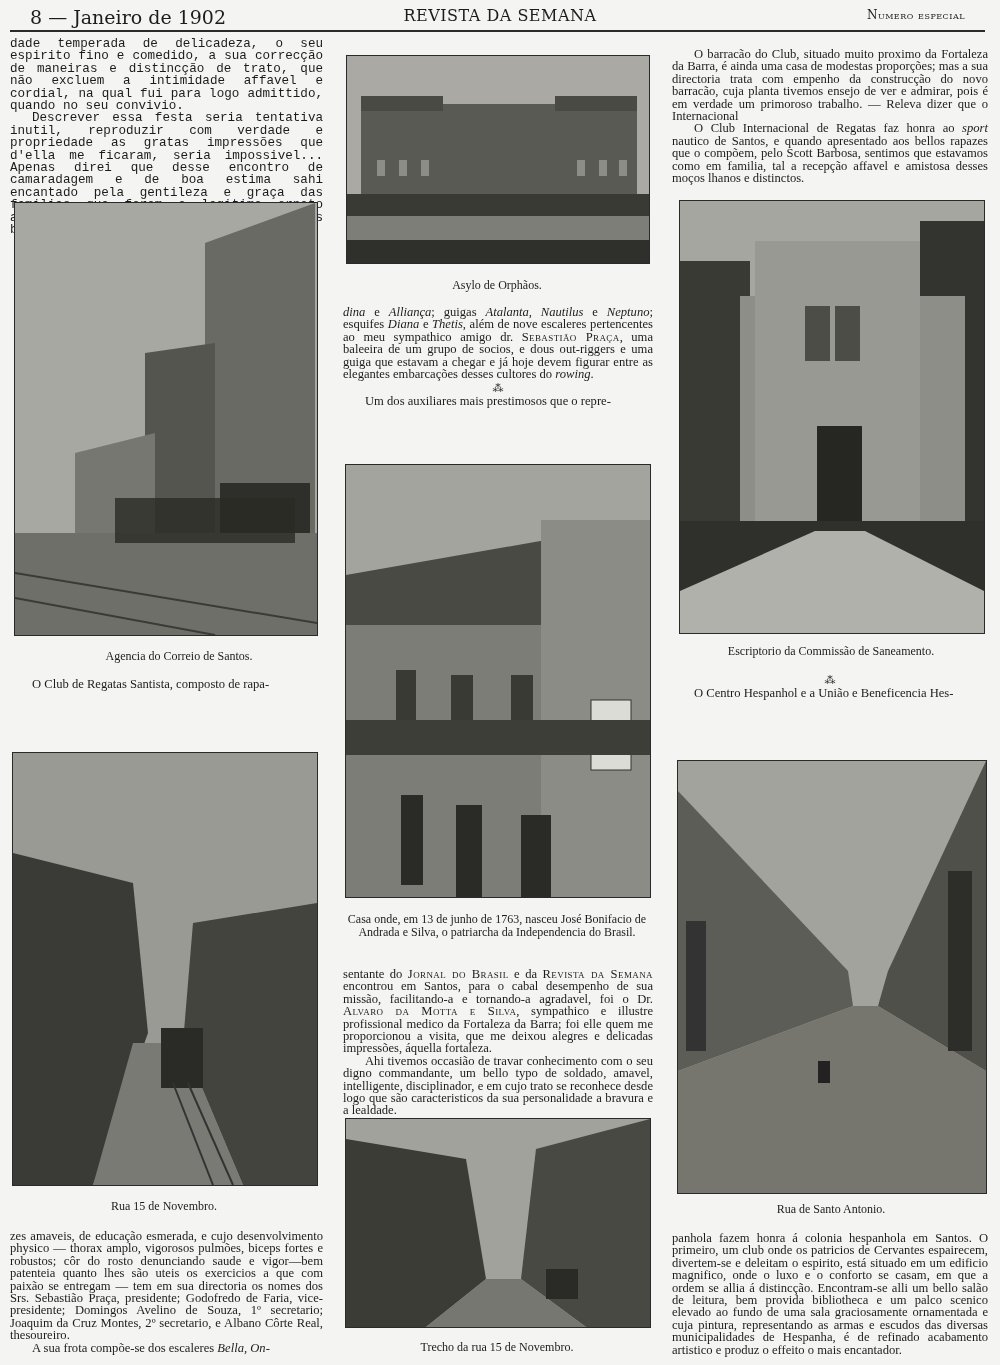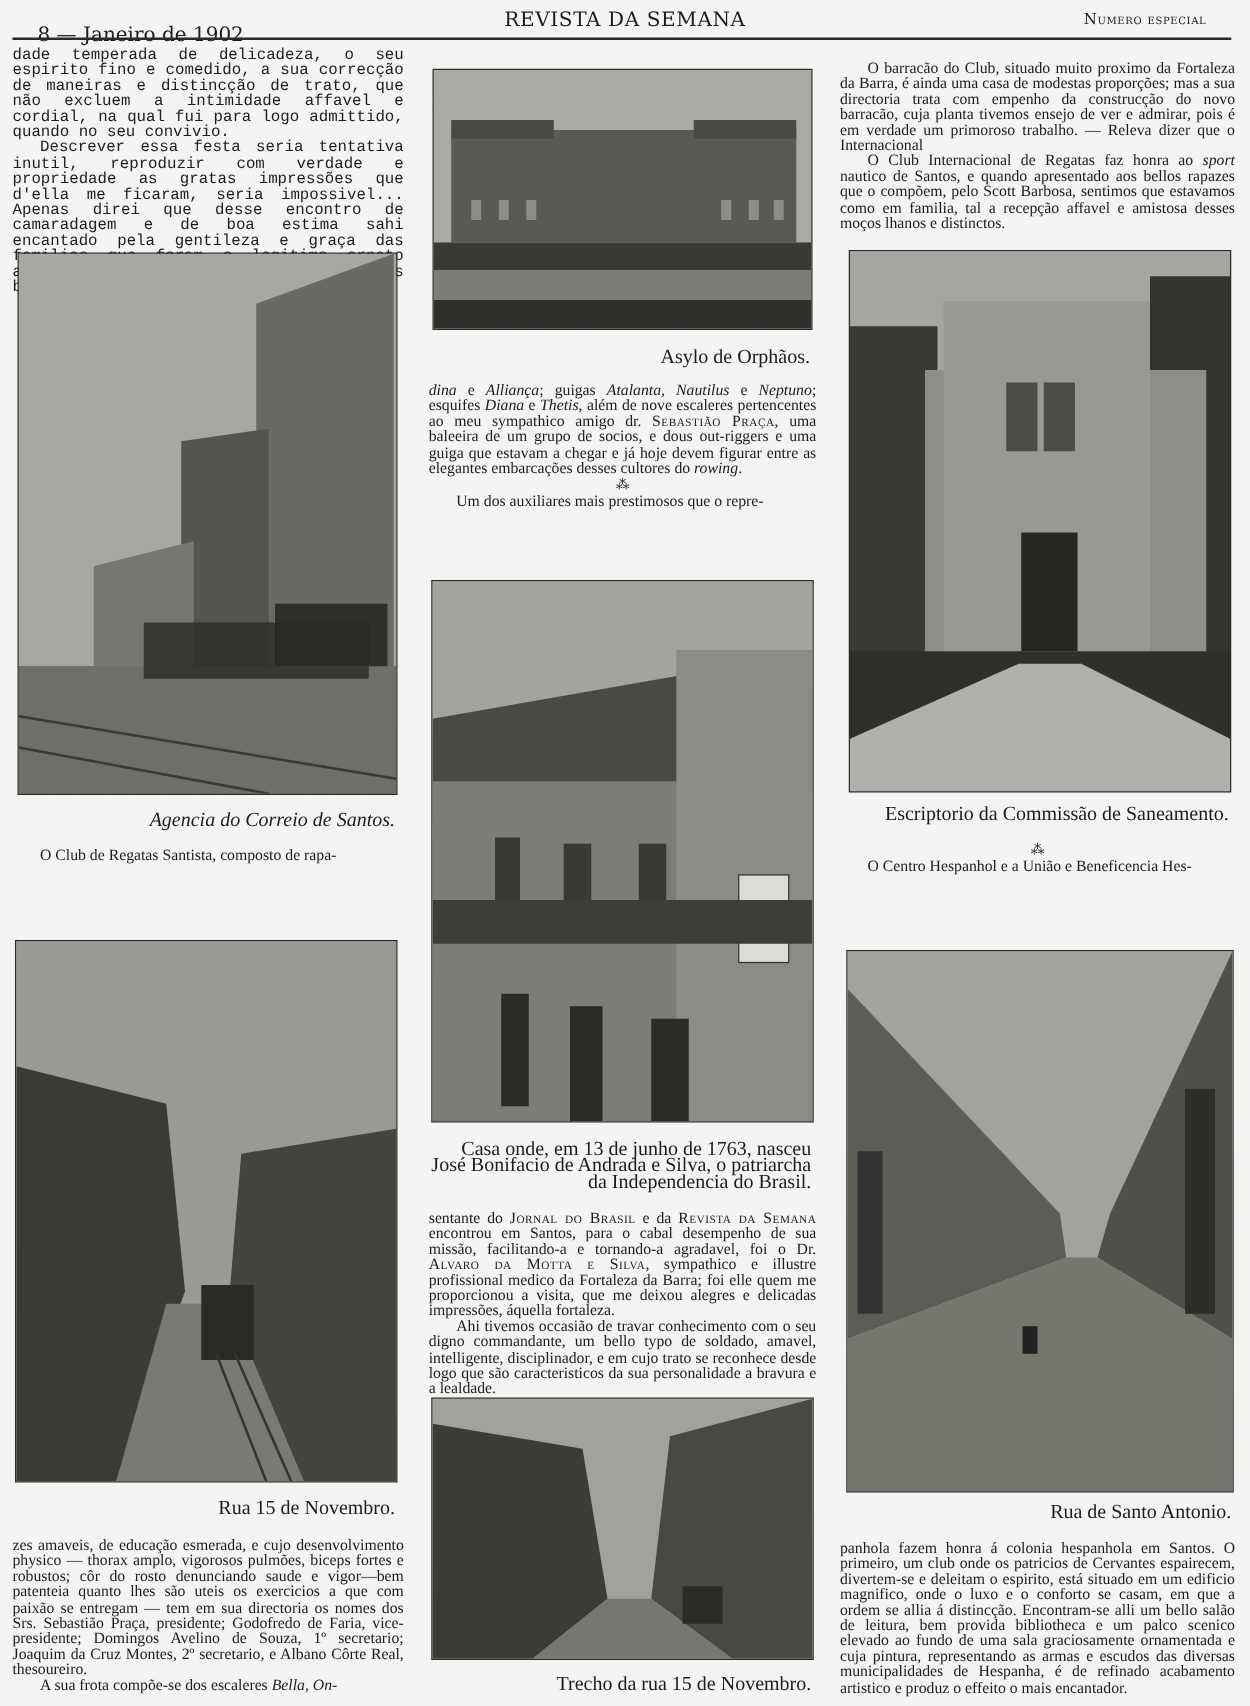--- a/index.html
+++ b/index.html
@@ -1,29 +1,29 @@
 <!DOCTYPE html>
 <html><head>
 <meta charset="utf-8">
 <style>
   html,body{margin:0;padding:0;}
   body{width:1000px;height:1365px;background:#f4f4f2;position:relative;overflow:hidden;
        font-family:"DejaVu Serif","Liberation Serif",serif;color:#1c1c1c;}
   .hdr{position:absolute;top:4px;left:0;width:1000px;height:26px;}
-  .hdr .left{position:absolute;left:30px;top:2px;font-size:16px;margin-top:12px;}
+  .hdr .left{position:absolute;left:30px;top:2px;font-size:19px;}
   .hdr .center{position:absolute;left:0;width:1000px;text-align:center;top:2px;font-size:16px;letter-spacing:0.5px;}
   .hdr .right{position:absolute;right:35px;top:4px;font-size:12px;font-variant:small-caps;letter-spacing:0.5px;}
   .rule{position:absolute;top:30px;left:10px;width:975px;height:2px;background:#2a2a2a;}
   .col{position:absolute;}
   .txt{font-family:"Liberation Serif","DejaVu Serif",serif;font-size:12.6px;line-height:12.4px;
        text-align:justify;margin:0;hyphens:manual;}
   .txt p{margin:0;}
   .txt .ind{text-indent:22px;}
   .sc{font-variant:small-caps;letter-spacing:0.4px;}
-  .cap{font-family:"Liberation Serif","DejaVu Serif",serif;font-size:16px;text-align:right;line-height:13px;position:absolute;}
+  .cap{font-family:"Liberation Serif","DejaVu Serif",serif;font-size:12px;text-align:center;line-height:13px;position:absolute;}
   .asterism{text-align:center;font-size:11px;line-height:9px;margin:4px 0 2px;}
   .photo{position:absolute;border:1px solid #2a2a2a;overflow:hidden;
      background:
       radial-gradient(circle at 20% 30%, rgba(0,0,0,0.06) 0 1px, transparent 1px) 0 0/5px 5px,
       linear-gradient(#9d9d98,#5f5f5a);}
   .photo svg{position:absolute;left:0;top:0;width:100%;height:100%;}
 </style>
 </head>
 <body>
 
@@ -45,21 +45,21 @@
     <polygon points="190,40 300,0 300,340 190,360" fill="#6a6a64"></polygon>
     <polygon points="130,150 200,140 200,360 130,345" fill="#55554f"></polygon>
     <polygon points="60,250 140,230 140,345 60,330" fill="#777771"></polygon>
     <rect x="205" y="280" width="90" height="70" fill="#2e2e2a"></rect>
     <rect x="0" y="330" width="302" height="102" fill="#6f6f69"></rect>
     <line x1="0" y1="370" x2="302" y2="420" stroke="#3a3a36" stroke-width="2"></line>
     <line x1="0" y1="395" x2="200" y2="432" stroke="#3a3a36" stroke-width="2"></line>
     <rect x="100" y="295" width="180" height="45" fill="#2a2a26" opacity="0.8"></rect>
   </svg>
 </div>
-<div class="cap" style="left:14px;top:650px;width:302px;font-style:italic;">Agencia do Correio de Santos.</div>
+<div class="cap" style="left:28px;top:650px;width:302px;">Agencia do Correio de Santos.</div>
 
 <div class="col txt" style="left:10px;top:678px;width:313px;">
   <p class="ind">O Club de Regatas Santista, composto de rapa-</p>
 </div>
 
 <div class="photo" style="left:12px;top:752px;width:304px;height:432px;">
   <svg viewBox="0 0 304 432" preserveAspectRatio="none">
     <rect x="0" y="0" width="304" height="432" fill="#9a9a94"></rect>
     <polygon points="0,100 120,130 135,280 80,432 0,432" fill="#3a3a36"></polygon>
     <polygon points="304,150 180,170 170,290 230,432 304,432" fill="#44443f"></polygon>

